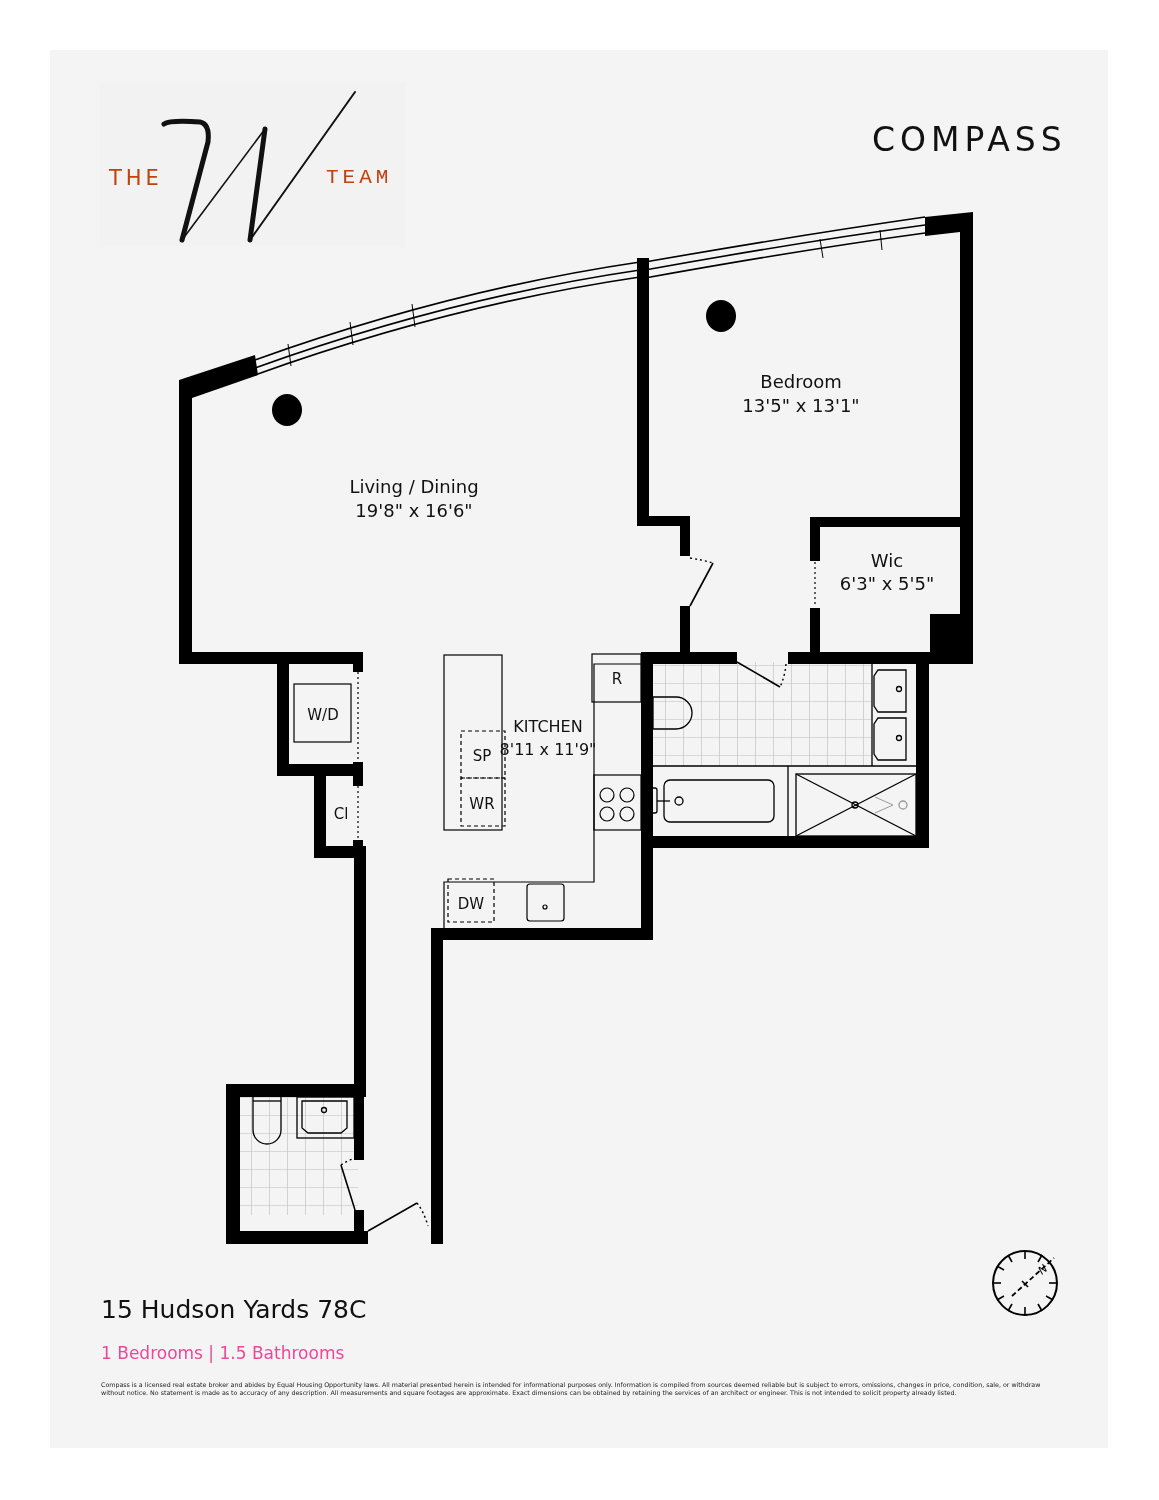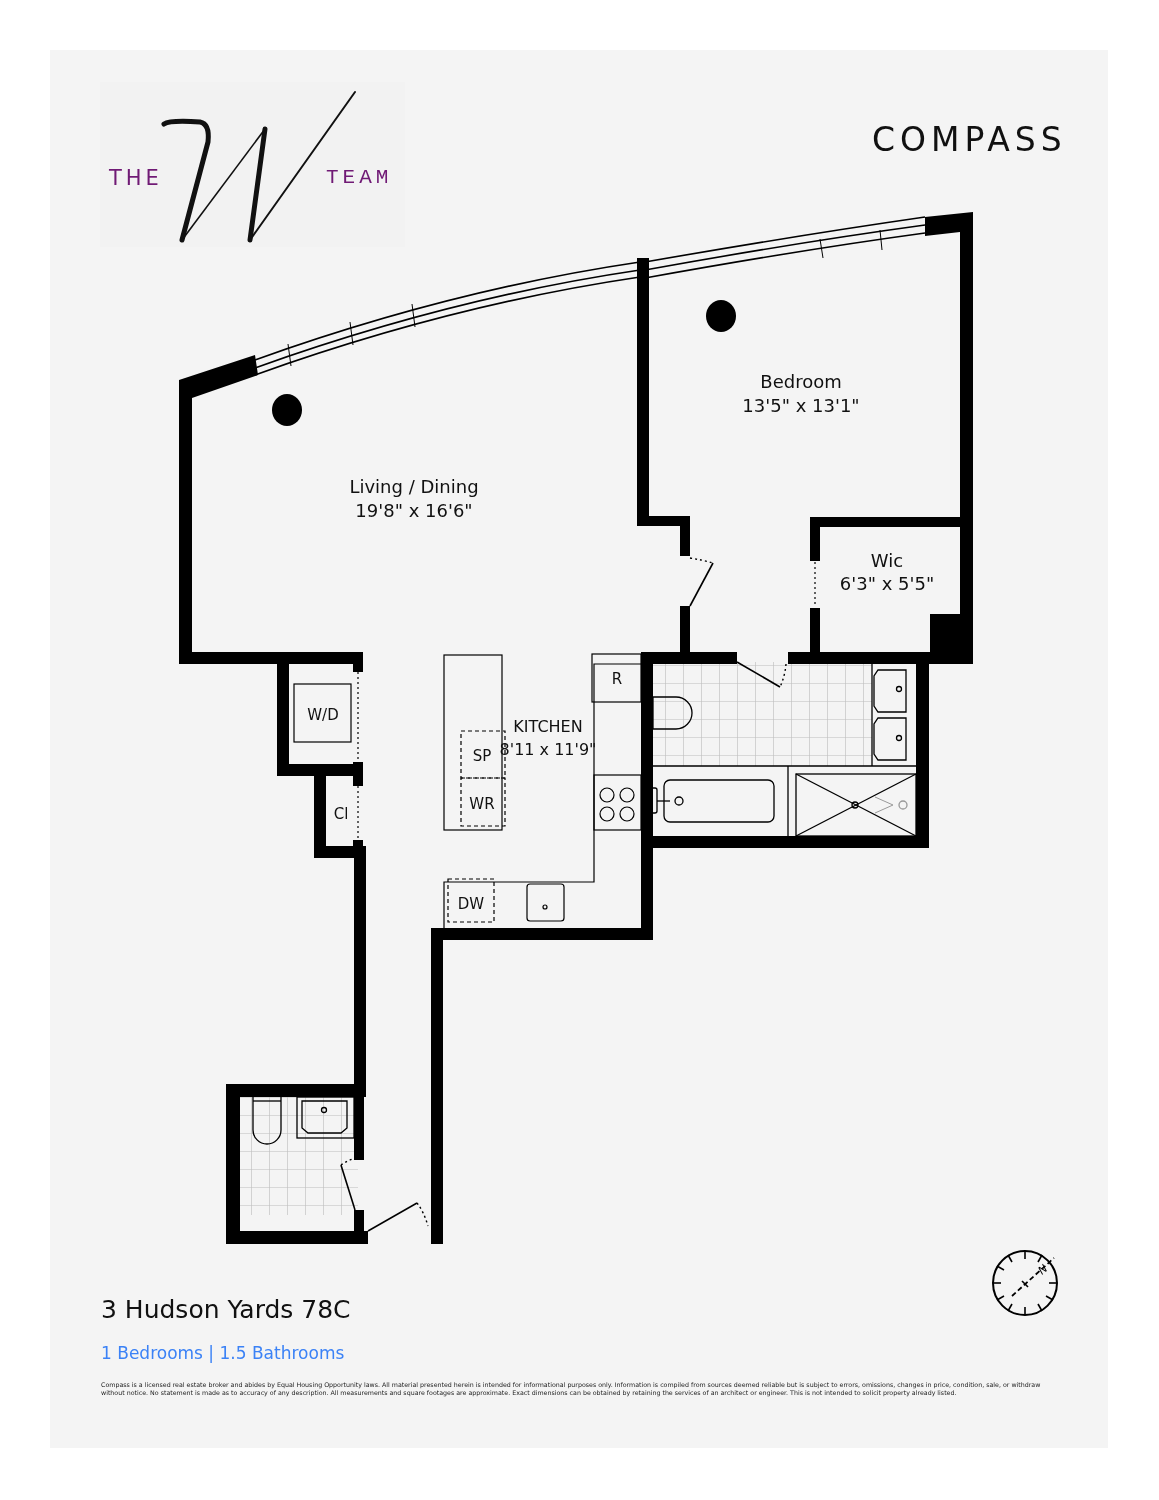--- a/index.html
+++ b/index.html
@@ -1,25 +1,25 @@
 <!DOCTYPE html>
 <html><head>
 <meta charset="utf-8">
 <style>
   html, body { margin: 0; padding: 0; background: #ffffff; }
   body { width: 1159px; height: 1500px; position: relative; overflow: hidden; font-family: "DejaVu Sans", sans-serif; }
   .sheet { position: absolute; left: 50px; top: 50px; width: 1058px; height: 1398px; background: #f4f4f4; }
   .plan { position: absolute; left: 0; top: 0; width: 1159px; height: 1500px; }
   .logo-w { position: absolute; left: 100px; top: 82px; width: 305px; height: 165px; background: #f2f2f2; }
-  .logo-the, .logo-team { position: absolute; top: 166px; font-family: "DejaVu Sans", sans-serif; font-size: 21px; letter-spacing: 4px; color: #701a75; }
+  .logo-the, .logo-team { position: absolute; top: 166px; font-family: "DejaVu Sans", sans-serif; font-size: 21px; letter-spacing: 4px; color: #c2410c; }
   .logo-the { left: 109px; }
   .logo-team { left: 326px; font-family: Liberation Mono, monospace; }
   .compass-logo { position: absolute; left: 872px; top: 120px; font-family: "DejaVu Sans", sans-serif; font-size: 33px; letter-spacing: 5px; color: #111; font-weight: 400; }
   .address { position: absolute; left: 101px; top: 1295px; font-family: "DejaVu Sans", sans-serif; font-size: 25px; color: #111; }
-  .summary { position: absolute; left: 101px; top: 1343px; font-family: "DejaVu Sans", sans-serif; font-size: 17px; color: #3b82f6; }
+  .summary { position: absolute; left: 101px; top: 1343px; font-family: "DejaVu Sans", sans-serif; font-size: 17px; color: #ec4899; }
   .disclaimer { position: absolute; left: 101px; top: 1381px; width: 960px; font-family: "DejaVu Sans", sans-serif; font-size: 6.3px; line-height: 8px; color: #222; }
   .room-label { font-family: "DejaVu Sans", sans-serif; fill: #111; }
 </style>
 </head>
 <body>
 
 <div class="sheet"></div>
 
 <div class="logo-w">
   <svg width="305" height="165" viewBox="0 0 305 165">
@@ -198,15 +198,15 @@
       <line x1="997" y1="1300" x2="1004" y2="1296"></line>
       <line x1="1008" y1="1311" x2="1012" y2="1304"></line>
       <line x1="1042" y1="1255" x2="1038" y2="1262"></line>
     </g>
     <line x1="1012" y1="1296" x2="1054" y2="1258" stroke-width="1.8" stroke-dasharray="5,3"></line>
     <line x1="1022" y1="1281" x2="1028" y2="1287" stroke-width="1.6"></line>
     <text x="1042" y="1275" font-size="11" fill="#000" stroke="none" font-style="italic" transform="rotate(-40 1042 1275)">N</text>
   </g>
 </svg>
 
-<div class="address">3 Hudson Yards 78C</div>
+<div class="address">15 Hudson Yards 78C</div>
 <div class="summary">1 Bedrooms | 1.5 Bathrooms</div>
 <div class="disclaimer">Compass is a licensed real estate broker and abides by Equal Housing Opportunity laws. All material presented herein is intended for informational purposes only. Information is compiled from sources deemed reliable but is subject to errors, omissions, changes in price, condition, sale, or withdraw without notice. No statement is made as to accuracy of any description. All measurements and square footages are approximate. Exact dimensions can be obtained by retaining the services of an architect or engineer. This is not intended to solicit property already listed.</div>
 
 </body></html>

